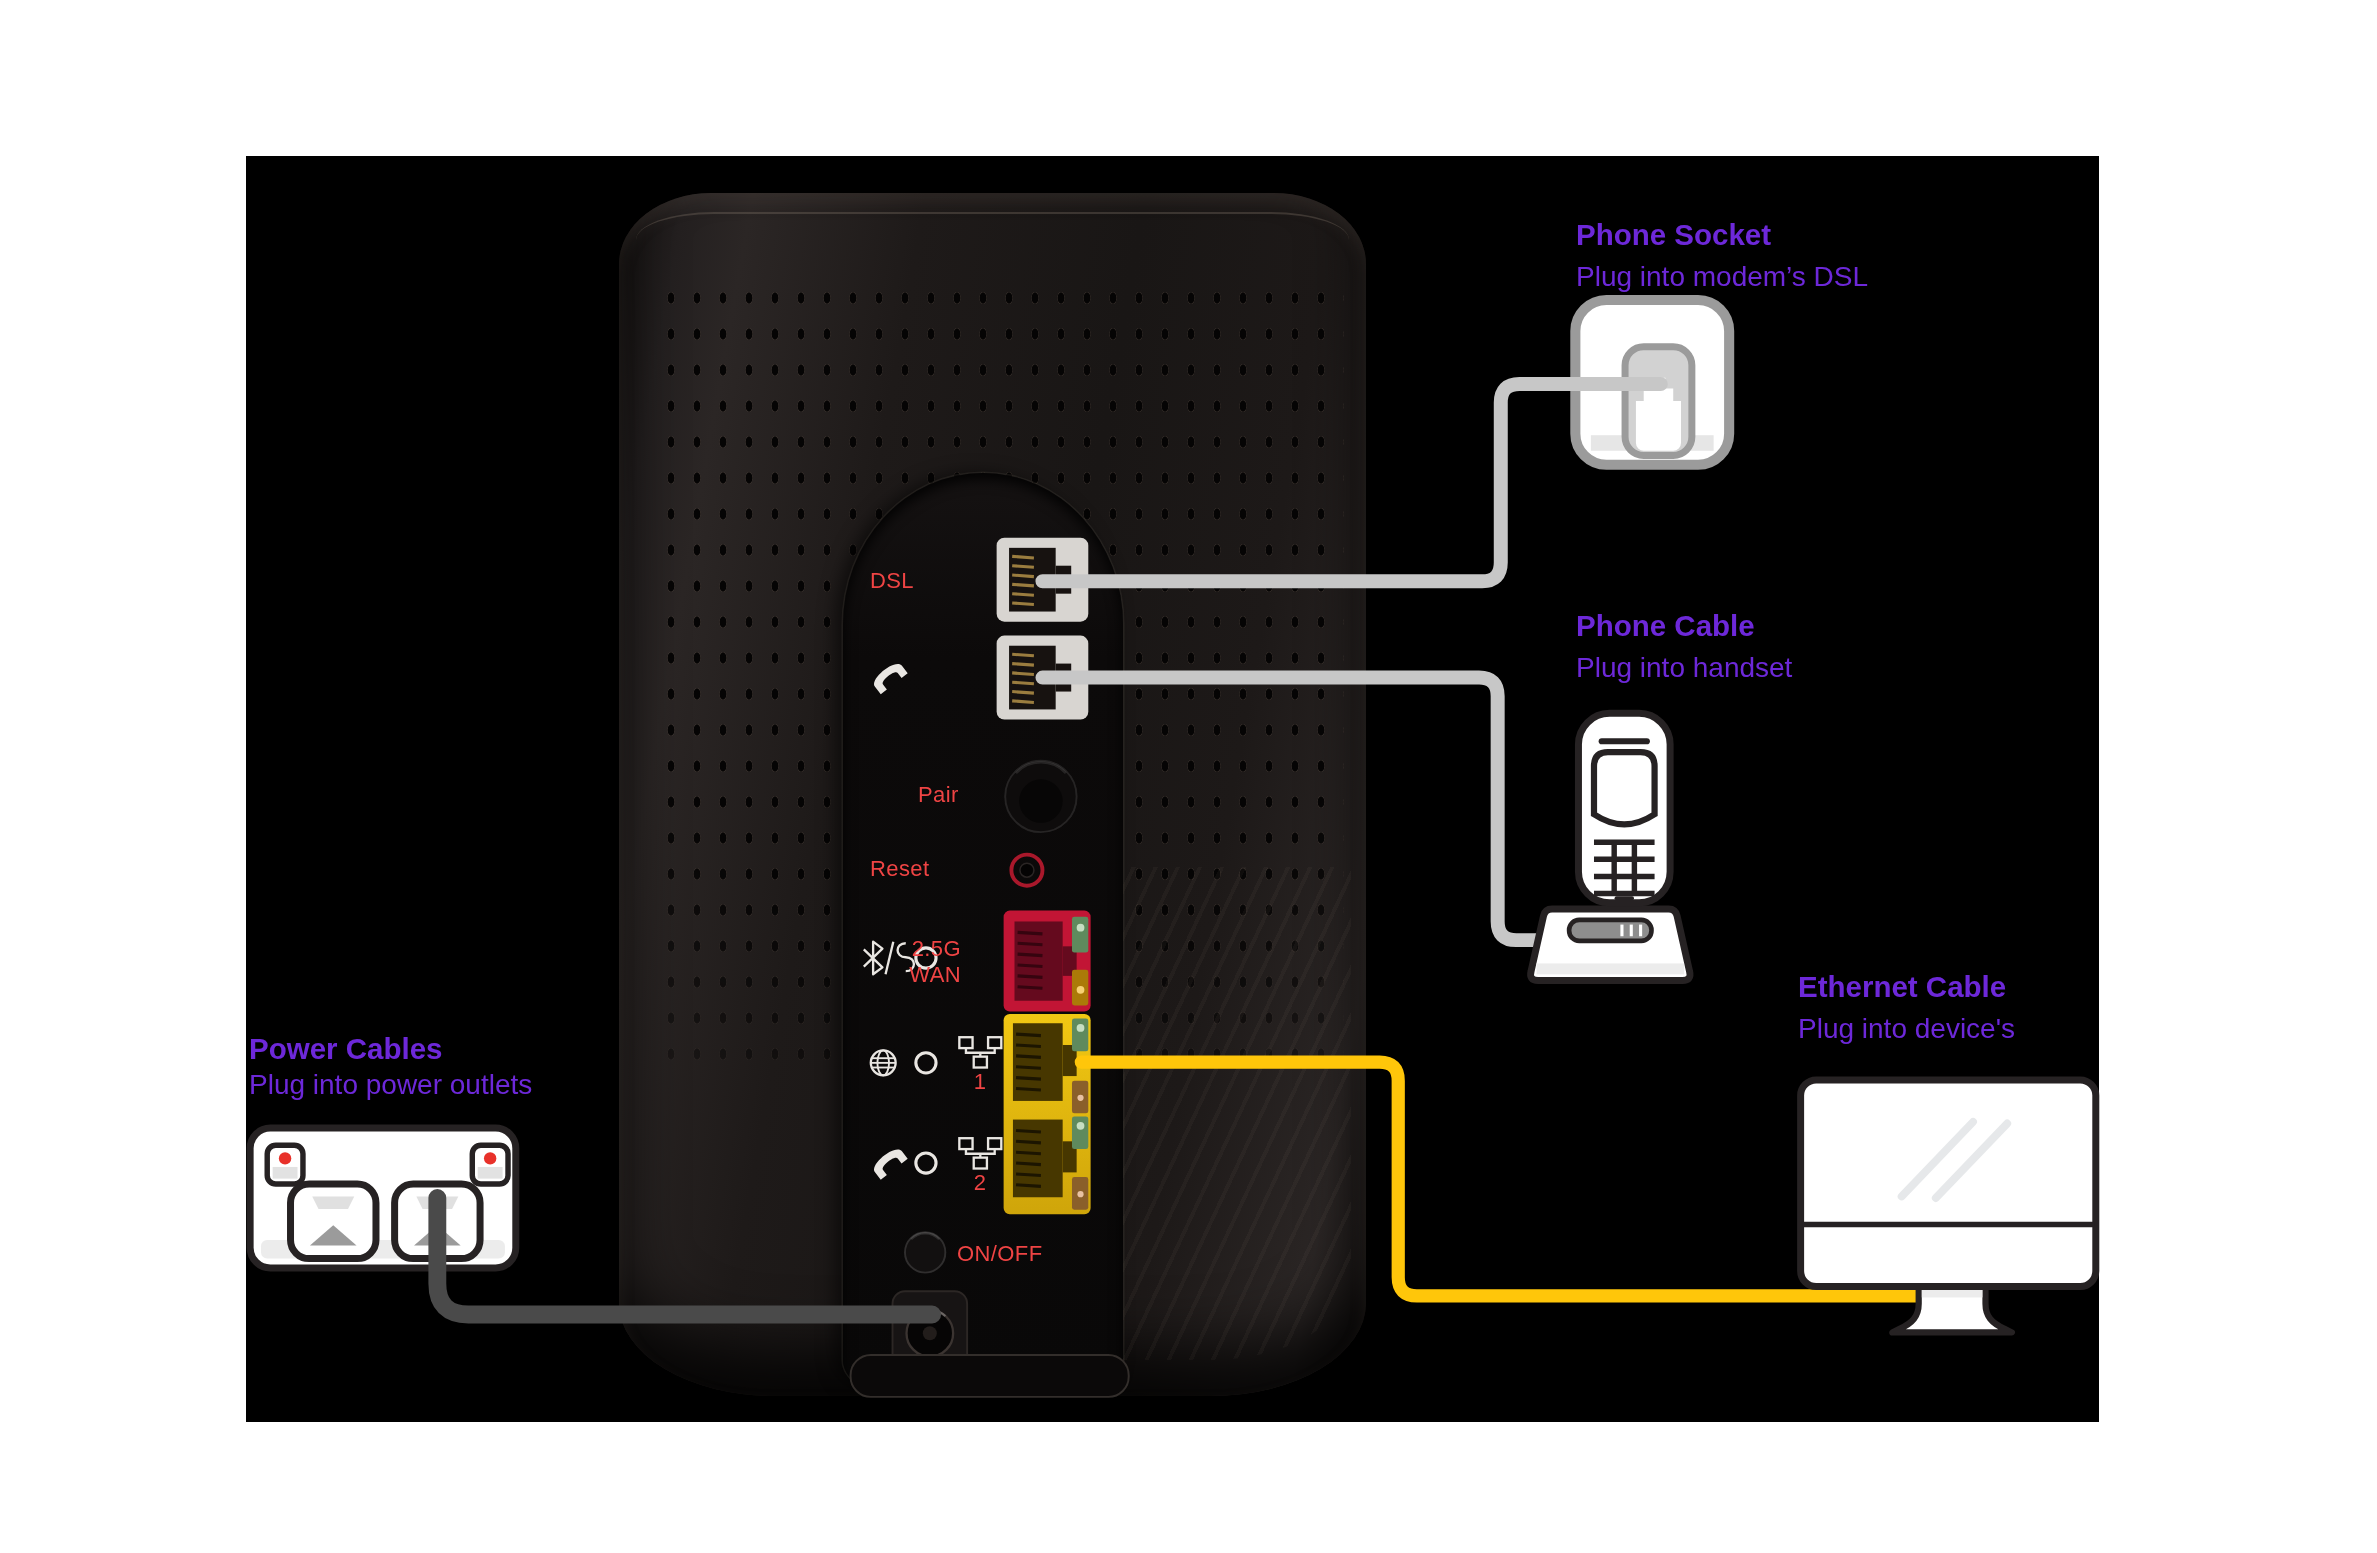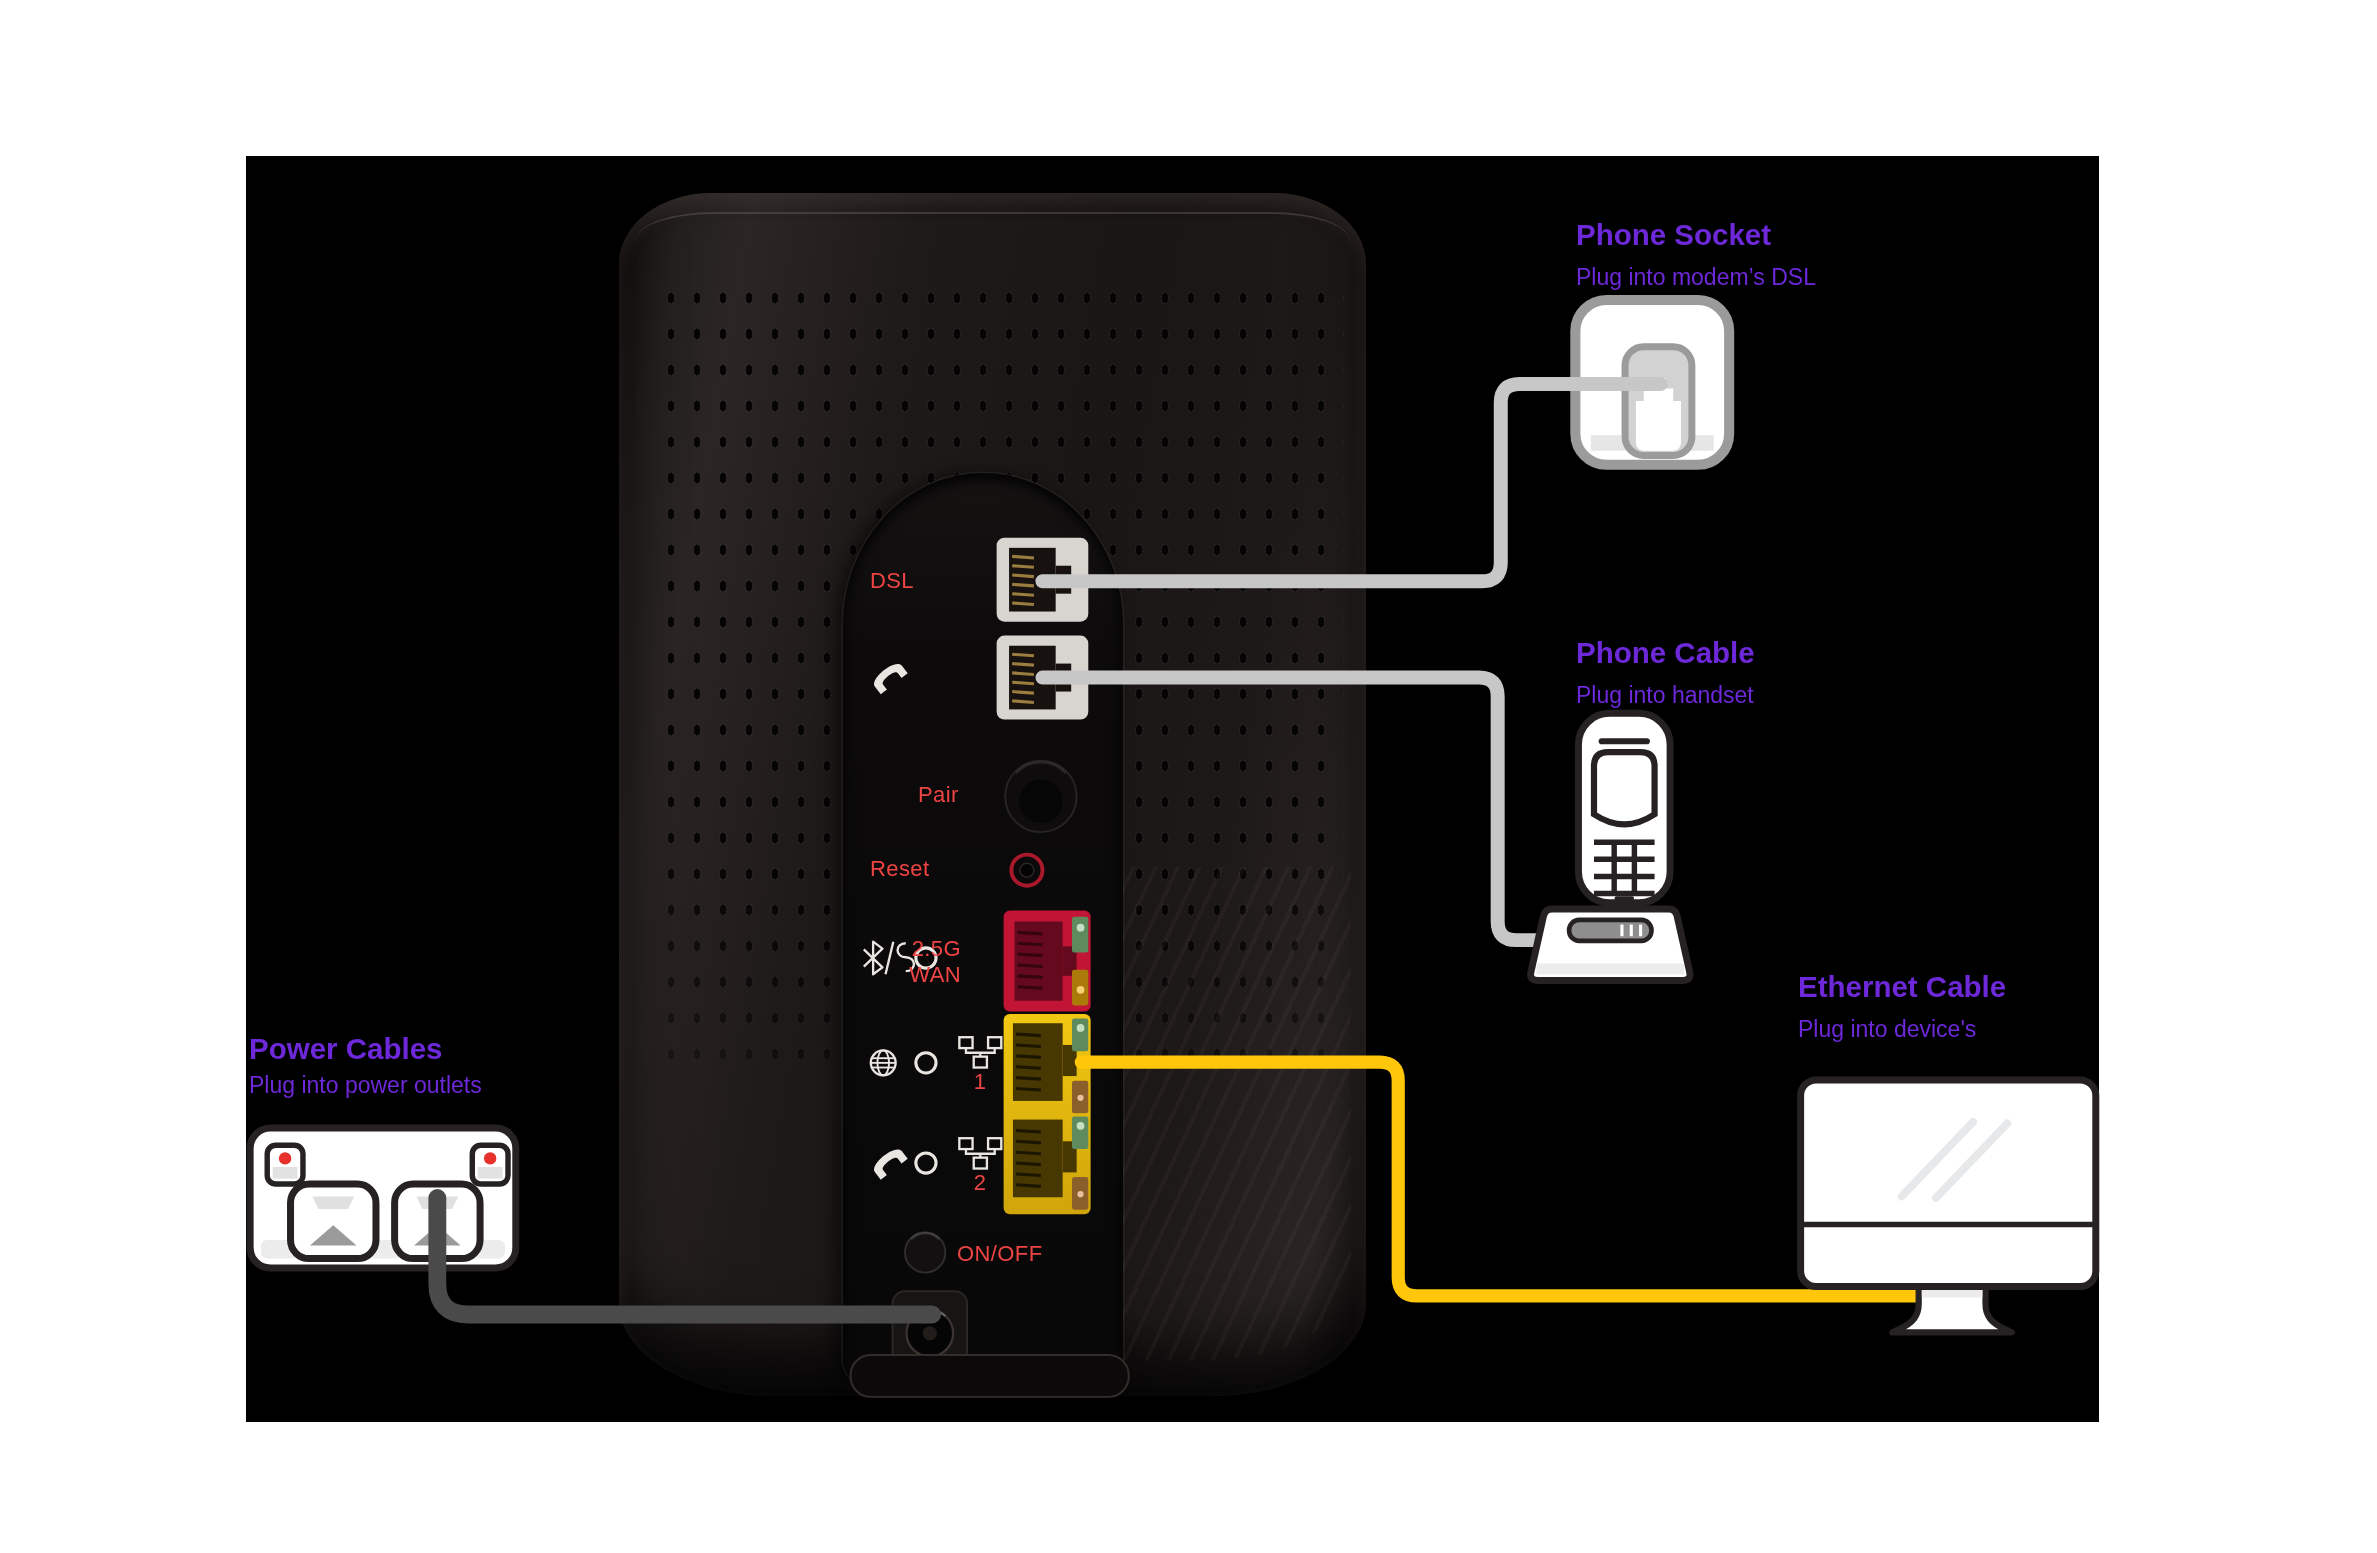--- a/index.html
+++ b/index.html
@@ -49,21 +49,21 @@
   }
   #lbl-wan { text-align:right; width:109px; }
   .pnum { text-align:center; width:34px; }
 
   
   .layer { position:absolute; left:0; top:0; }
 
   
   .callout { position:absolute; color:#6d28d9; }
   .callout .title { font-size:29.5px; font-weight:bold; line-height:34px; }
-  .callout .sub   { font-size:23px; line-height:28px; margin-top:11px; }
+  .callout .sub   { font-size:28px; line-height:28px; margin-top:11px; }
   #callout-power .sub { margin-top:4.7px; }
 </style>
 </head>
 <body>
 
 <div id="canvas">
   <div id="stage"></div>
 
   <div id="modem">
     <div class="dots"></div>
@@ -314,21 +314,21 @@
         <line x1="2492" y1="1542" x2="2584" y2="1446"></line>
       </g>
       <line x1="2320" y1="1576" x2="2696" y2="1576" stroke="#262223" stroke-width="7"></line>
     </g>
   </svg>
 
   <div class="callout" id="callout-phone-socket" style="left:1576px; top:218px;">
     <div class="title">Phone Socket</div>
     <div class="sub">Plug into modem’s DSL</div>
   </div>
-  <div class="callout" id="callout-phone-cable" style="left:1576px; top:636px;">
+  <div class="callout" id="callout-phone-cable" style="left:1576px; top:609px;">
     <div class="title">Phone Cable</div>
     <div class="sub">Plug into handset</div>
   </div>
   <div class="callout" id="callout-power" style="left:249px; top:1032px;">
     <div class="title">Power Cables</div>
     <div class="sub">Plug into power outlets</div>
   </div>
   <div class="callout" id="callout-ethernet" style="left:1798px; top:970px;">
     <div class="title">Ethernet Cable</div>
     <div class="sub">Plug into device's</div>

